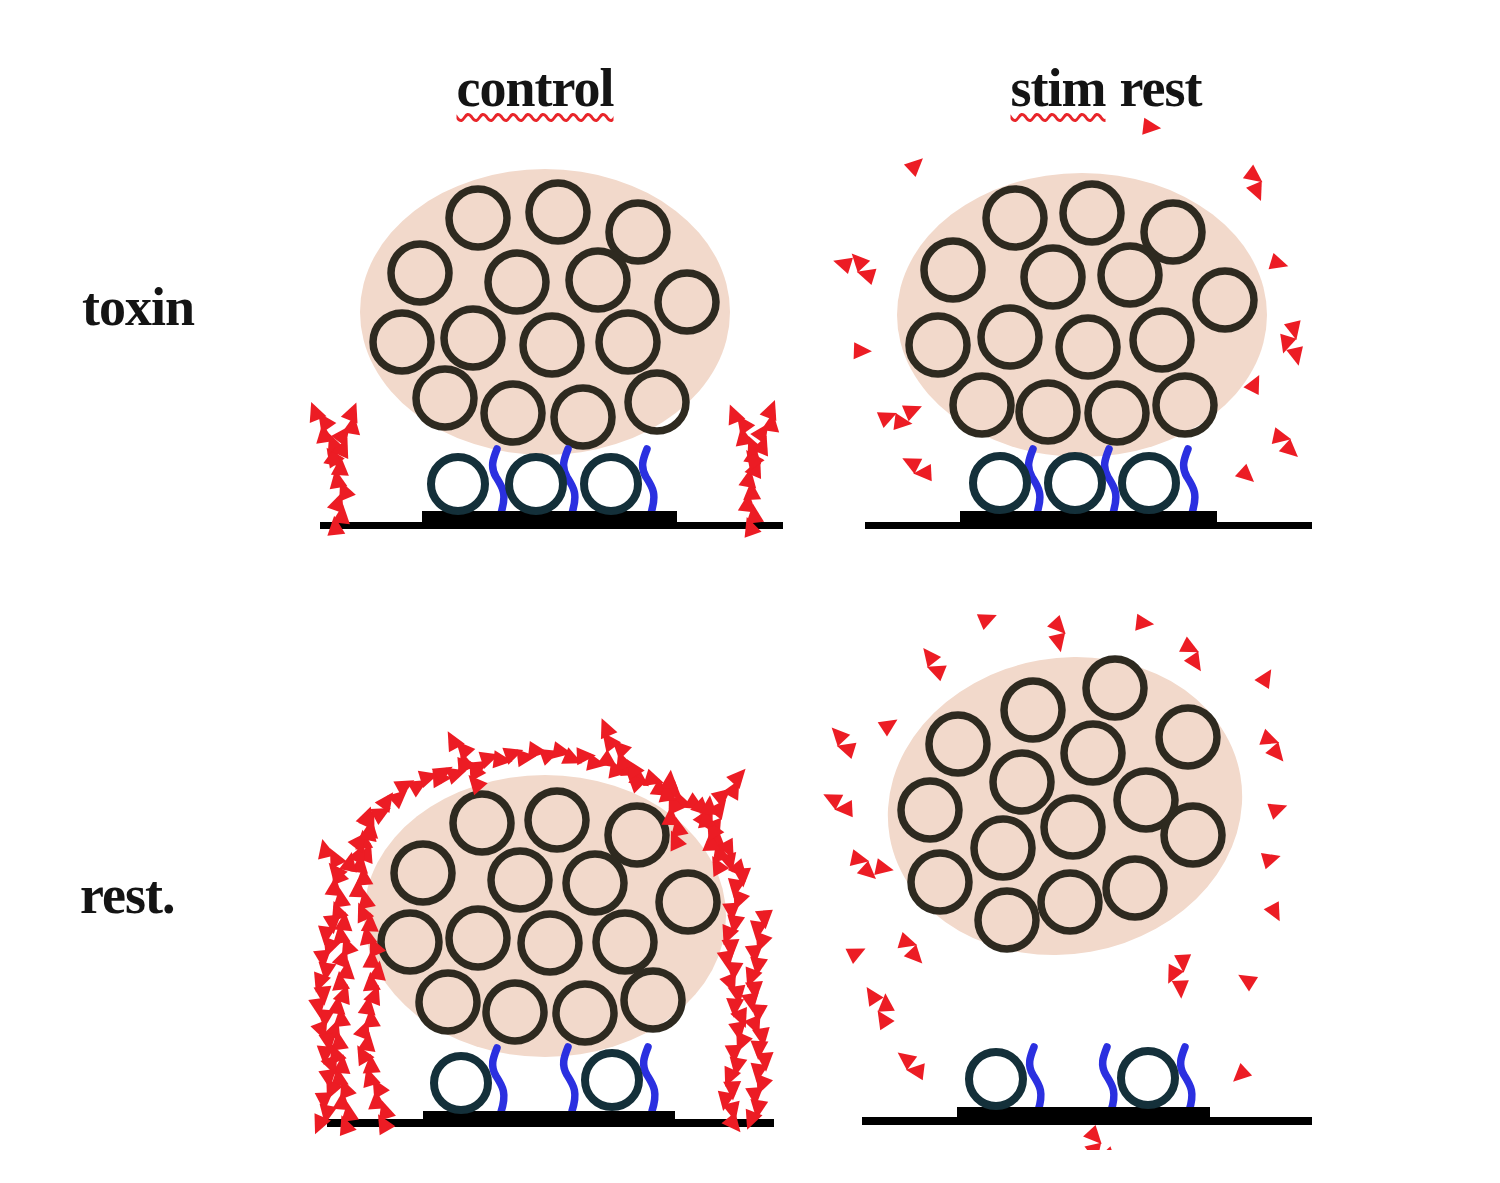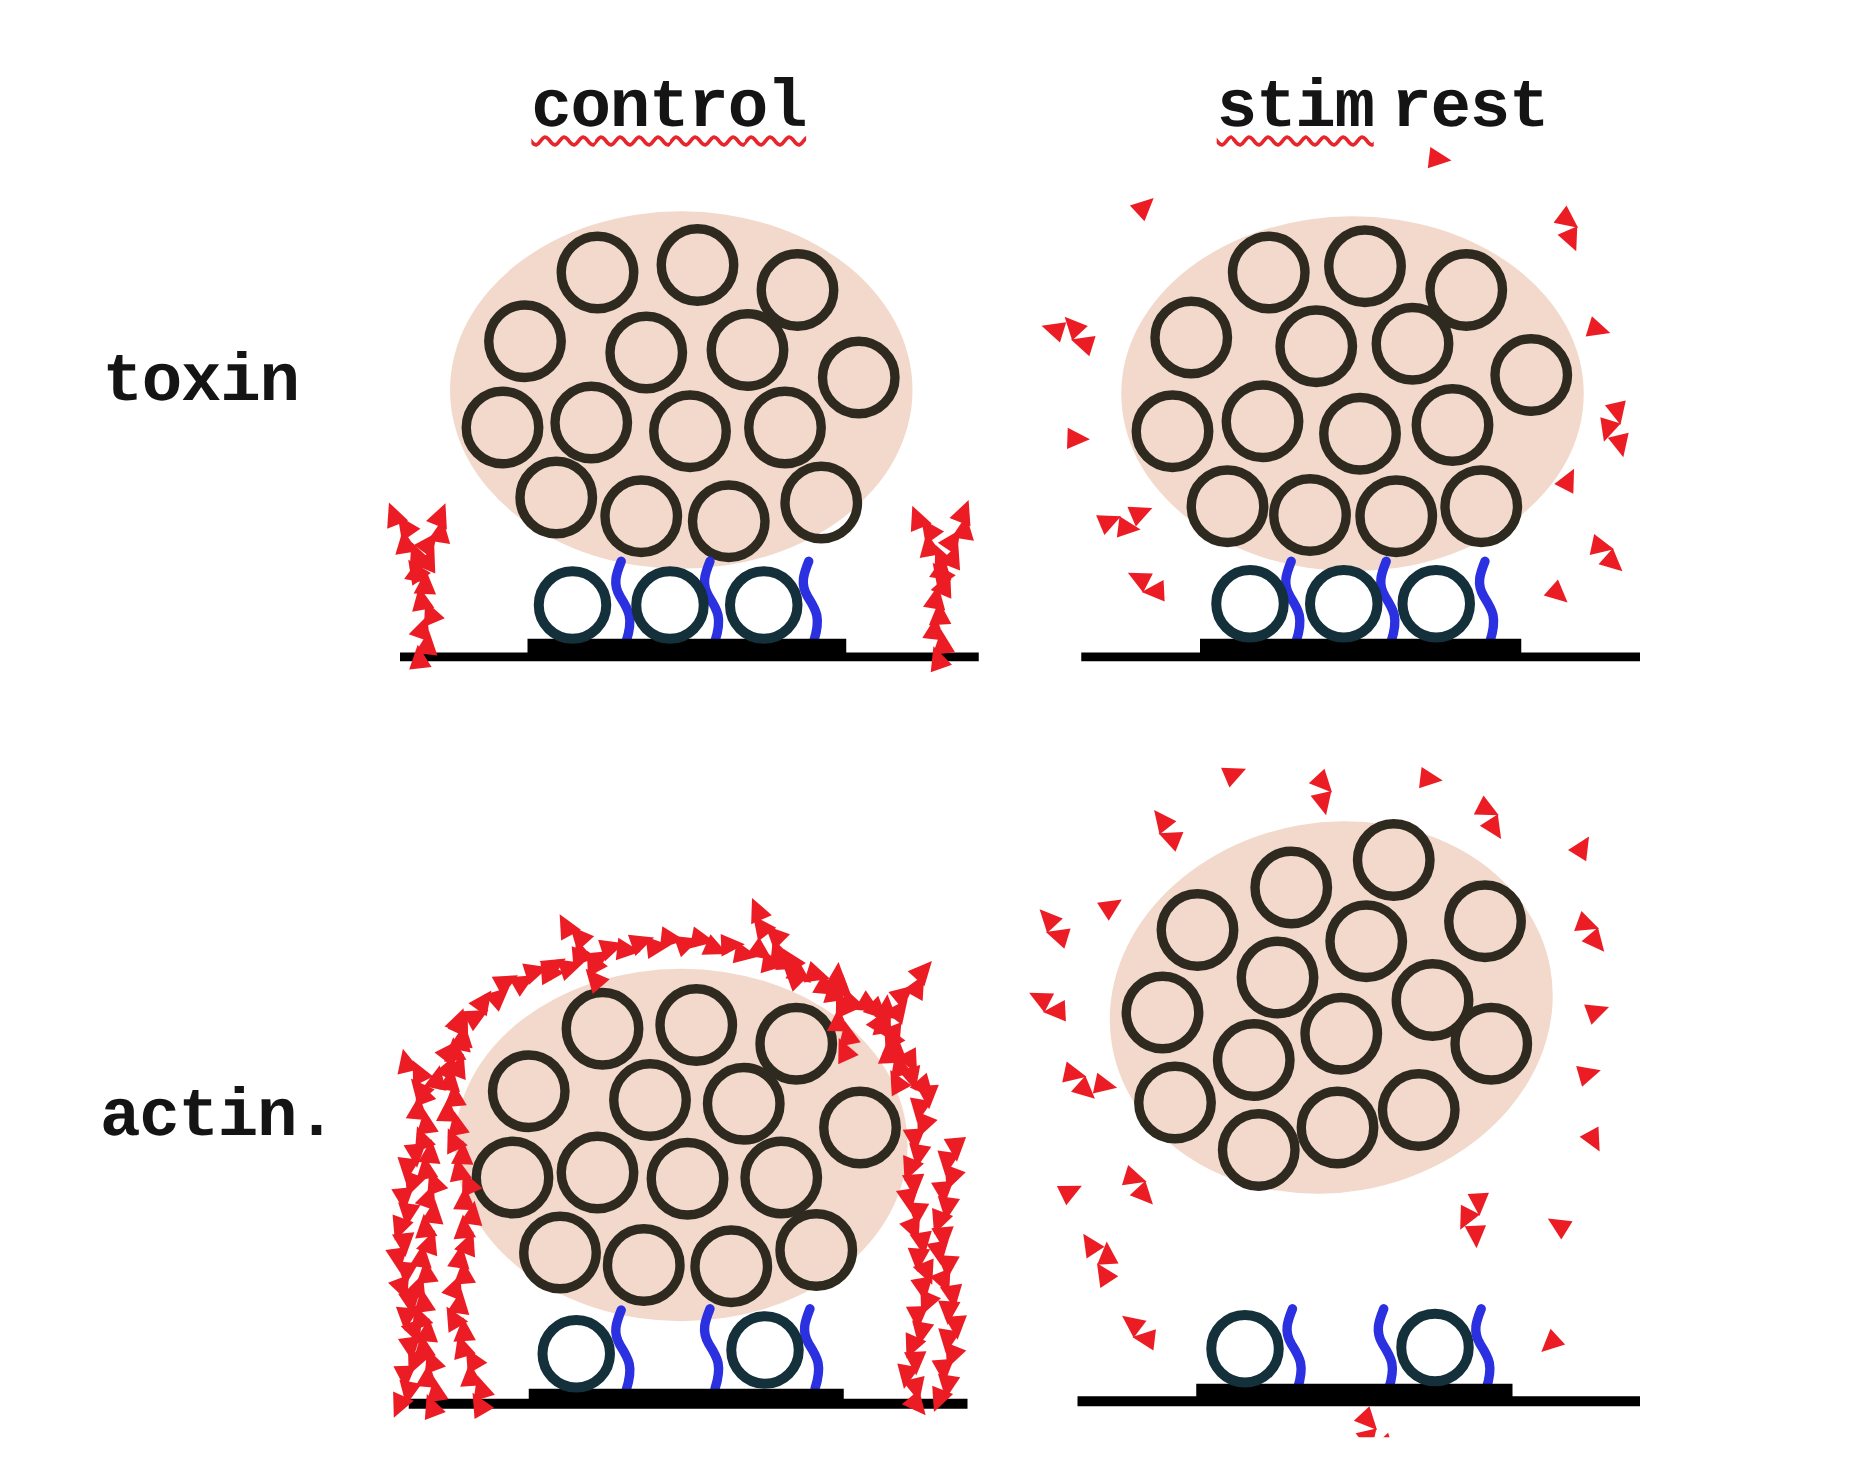--- a/index.html
+++ b/index.html
@@ -3,21 +3,21 @@
 <meta charset="utf-8">
 <style>
   :root{
     --ink:#141414;
     --squiggle-red:#e8252a;
     --background:#ffffff;
   }
   html,body{margin:0;padding:0;background:var(--background);}
   .canvas{
     position:relative;width:1500px;height:1150px;background:var(--background);
-    overflow:hidden;font-family:Liberation Mono, monospace;
+    overflow:hidden;font-family:Liberation Serif, serif;
   }
   .col-title{
     position:absolute;transform:translateX(-50%);
     font-weight:700;font-size:54px;letter-spacing:-1px;color:var(--ink);
     white-space:nowrap;
   }
   .row-label{
     position:absolute;font-weight:700;font-size:54px;letter-spacing:-1px;color:var(--ink);
     white-space:nowrap;
   }
@@ -38,21 +38,21 @@
 
   <div class="col-title" style="left:535px;top:57px">
     <span class="wavy">control</span>
   </div>
 
   <div class="col-title" style="left:1106px;top:57px">
     <span class="wavy">stim</span><span class="w2">rest</span>
   </div>
 
   <div class="row-label" style="left:82px;top:276px">toxin</div>
-  <div class="row-label" style="left:80px;top:864px">actin.</div>
+  <div class="row-label" style="left:80px;top:864px">rest.</div>
 
   <svg id="fig" width="1500" height="1183" viewBox="0 0 1500 1183">
       <g>
         <ellipse cx="545" cy="312" rx="185" ry="143" fill="#f2d9cb" transform="rotate(0 545 312)"></ellipse>
         <circle cx="478" cy="218" r="29" fill="none" stroke="#2e2a20" stroke-width="7.5"></circle>
         <circle cx="558" cy="212" r="29" fill="none" stroke="#2e2a20" stroke-width="7.5"></circle>
         <circle cx="638" cy="232" r="29" fill="none" stroke="#2e2a20" stroke-width="7.5"></circle>
         <circle cx="420" cy="273" r="29" fill="none" stroke="#2e2a20" stroke-width="7.5"></circle>
         <circle cx="517" cy="282" r="29" fill="none" stroke="#2e2a20" stroke-width="7.5"></circle>
         <circle cx="598" cy="280" r="29" fill="none" stroke="#2e2a20" stroke-width="7.5"></circle>

